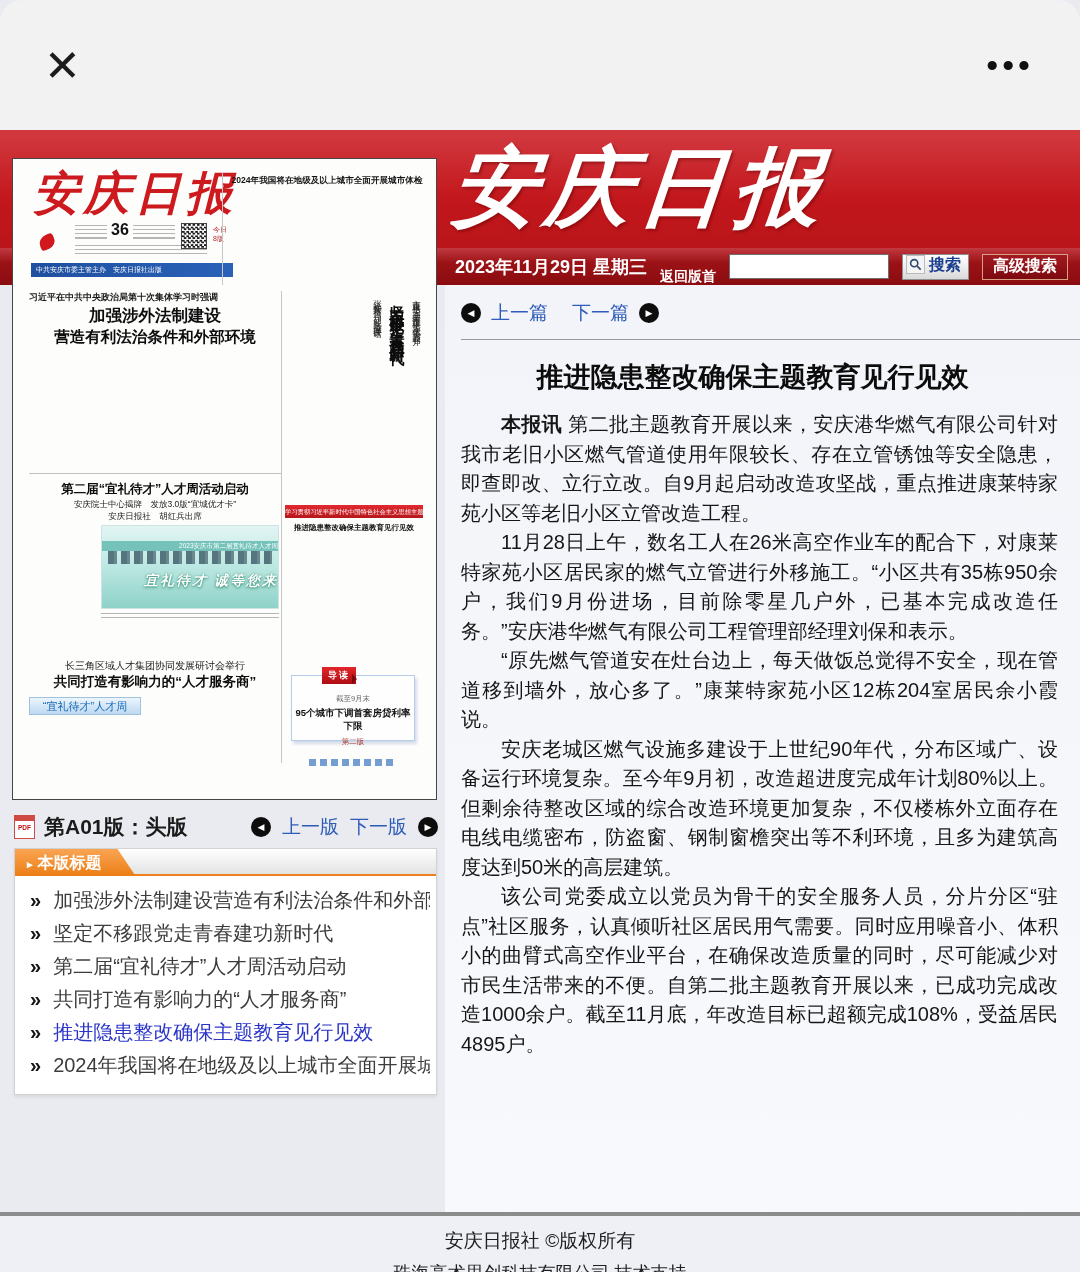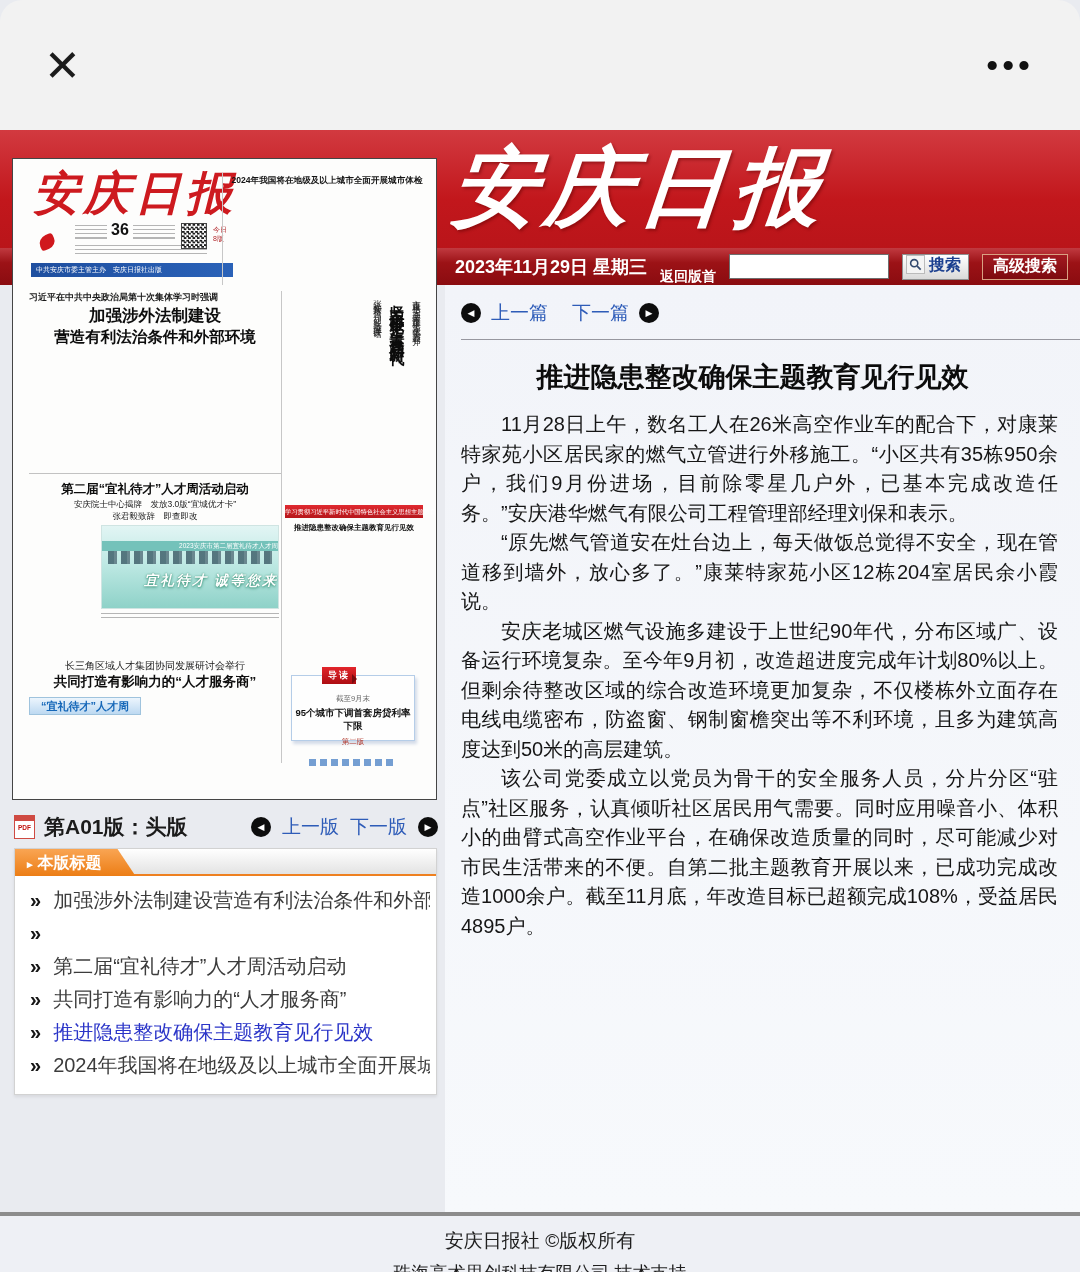--- a/index.html
+++ b/index.html
@@ -71,21 +71,21 @@
   .fp-photo { left:88px; top:366px; width:178px; height:84px; border:1px solid #cfe4e2; overflow:hidden;
               background:linear-gradient(180deg,#e2f5f4 0%,#bfe9e4 45%,#8ed2c8 100%); text-align:right; }
   .fp-photo span { position:static; display:block; }
   .ph-cap { margin-top:15px; font-size:6.5px; color:#fff; background:#74c2ba; line-height:10px; }
   .ph-crowd { height:13px; margin:0 6px; background:repeating-linear-gradient(90deg,#41616c 0 6px,#5a7680 6px 9px,transparent 9px 13px); opacity:.85; }
   .ph-slogan { margin-top:8px; font-size:14px; font-weight:bold; font-style:italic; color:#ffffff;
                letter-spacing:2px; text-shadow:0 1px 3px #2c8a6e, 0 0 1px #2c8a6e; }
   .fp-delta-k { left:16px; top:500px; width:252px; font-size:10px; color:#1a1a1a; text-align:center; }
   .fp-delta-t { left:16px; top:514px; width:252px; font-size:13.5px; font-weight:bold; color:#0d0d0d; text-align:center; white-space:nowrap; }
   .fp-bluebox { left:16px; top:538px; width:112px; height:18px; background:linear-gradient(#ecf5fd,#bdd9f1);
-                border:1px solid #9fc3dd; color:#1567b8; font-size:11px; font-weight:bold; text-align:center; line-height:17px; white-space:nowrap; }
+                border:1px solid #9fc3dd; color:#1567b8; font-size:11px; font-weight:normal; text-align:center; line-height:17px; white-space:nowrap; }
   .fp-theme-tag { left:272px; top:346px; width:138px; height:13px; background:linear-gradient(#e02a30,#b6161b);
                   color:#fff; font-size:6.3px; line-height:13px; text-align:center; white-space:nowrap; }
   .fp-theme-title { left:272px; top:364px; width:138px; font-size:7.5px; font-weight:bold; color:#111; text-align:center; white-space:nowrap; }
   .fp-digest { left:278px; top:516px; width:124px; height:66px; background:#fefefe; border:1px solid #b5cde8;
                box-shadow:2px 3px 3px #d3dbe8; text-align:center; }
   .fp-digest span { position:static; display:block; }
   .dg-tag { position:absolute !important; top:-9px; left:30px; background:linear-gradient(#e2252b,#ad0d12);
             color:#fff; font-size:9px; font-weight:bold; padding:2px 6px; letter-spacing:2px;font-family:Liberation Serif, serif; }
   .dg-tag::after { content:""; position:absolute; right:-6px; bottom:0; border:5px solid transparent; border-left-color:#7a0a0e; }
   .dg-l1 { margin-top:18px; font-size:7.5px; color:#666; }
@@ -200,21 +200,21 @@
       </div>
     <div class="fp-vert">
       <div class="fp-vk">市青联十二届全会市学联十三次代表大会召开</div>
       <div class="fp-vt">坚定不移跟党走 青春建功新时代</div>
       <div class="fp-vs">张祥安致贺信 胡红兵出席并讲话</div>
     </div>
 
     <div class="hline" style="left:16px;top:314px;width:252px;"></div>
     <div class="fp-talent-t">第二届“宜礼待才”人才周活动启动</div>
     <div class="fp-talent-s1">安庆院士中心揭牌　发放3.0版“宜城优才卡”</div>
-    <div class="fp-talent-s2">张君毅致辞　即查即改</div>
+    <div class="fp-talent-s2">安庆日报社　胡红兵出席</div>
     <div class="cols" style="left:16px;top:368px;width:64px;height:82px;">
         <i></i>
       </div>
     <div class="fp-photo">
       <span class="ph-cap">2023安庆市第二届宜礼待才人才周</span>
       <span class="ph-crowd"></span>
       <span class="ph-slogan">宜礼待才 诚等您来</span>
     </div>
     <div class="sim" style="left:88px;top:454px;width:178px;height:5px;"></div>
     <div class="cols" style="left:16px;top:464px;width:252px;height:32px;">
@@ -266,20 +266,21 @@
     </div>
     <div class="hl-list">
 
         <div class="hl-item">
           <span class="arr">»</span>
           <span class="txt">加强涉外法制建设营造有利法治条件和外部环境</span>
         </div>
 
         <div class="hl-item">
           <span class="arr">»</span>
+          <span class="txt">坚定不移跟党走青春建功新时代</span>
         </div>
 
         <div class="hl-item">
           <span class="arr">»</span>
           <span class="txt">第二届“宜礼待才”人才周活动启动</span>
         </div>
 
         <div class="hl-item">
           <span class="arr">»</span>
           <span class="txt">共同打造有影响力的“人才服务商”</span>
@@ -301,20 +302,21 @@
   <div class="article-panel">
     <div class="art-nav">
       <span class="circ">◀</span>
       <a class="blue-link">上一篇</a>
       <a class="blue-link" style="margin-left:14px;">下一篇</a>
       <span class="circ">▶</span>
     </div>
     <div class="art-divider"></div>
     <h1 class="art-title">推进隐患整改确保主题教育见行见效</h1>
     <div class="art-body">
+      <p><b>本报讯</b><span> 第二批主题教育开展以来，安庆港华燃气有限公司针对我市老旧小区燃气管道使用年限较长、存在立管锈蚀等安全隐患，即查即改、立行立改。自9月起启动改造攻坚战，重点推进康莱特家苑小区等老旧小区立管改造工程。</span></p>
 
         <p>11月28日上午，数名工人在26米高空作业车的配合下，对康莱特家苑小区居民家的燃气立管进行外移施工。“小区共有35栋950余户，我们9月份进场，目前除零星几户外，已基本完成改造任务。”安庆港华燃气有限公司工程管理部经理刘保和表示。</p>
 
         <p>“原先燃气管道安在灶台边上，每天做饭总觉得不安全，现在管道移到墙外，放心多了。”康莱特家苑小区12栋204室居民余小霞说。</p>
 
         <p>安庆老城区燃气设施多建设于上世纪90年代，分布区域广、设备运行环境复杂。至今年9月初，改造超进度完成年计划80%以上。但剩余待整改区域的综合改造环境更加复杂，不仅楼栋外立面存在电线电缆密布，防盗窗、钢制窗檐突出等不利环境，且多为建筑高度达到50米的高层建筑。</p>
 
 
         <p>该公司党委成立以党员为骨干的安全服务人员，分片分区“驻点”社区服务，认真倾听社区居民用气需要。同时应用噪音小、体积小的曲臂式高空作业平台，在确保改造质量的同时，尽可能减少对市民生活带来的不便。自第二批主题教育开展以来，已成功完成改造1000余户。截至11月底，年改造目标已超额完成108%，受益居民4895户。</p>
 

